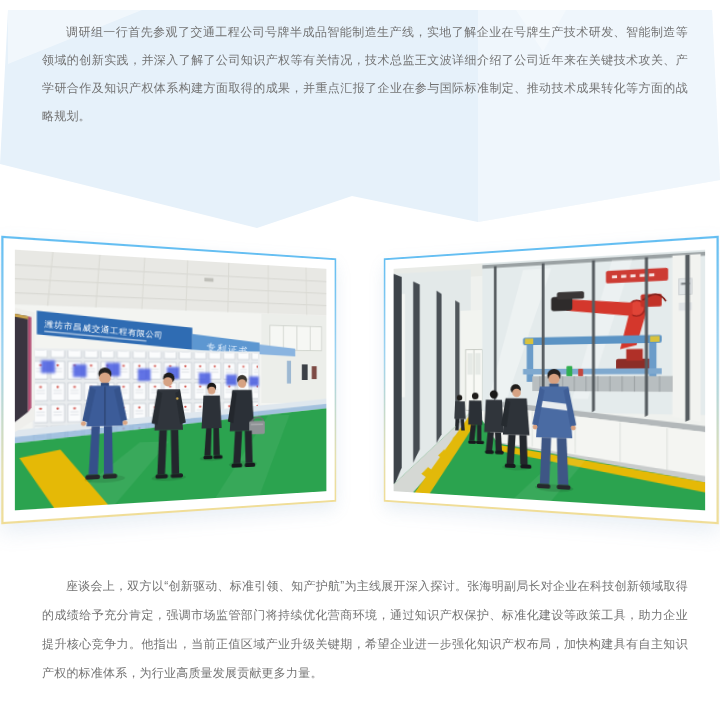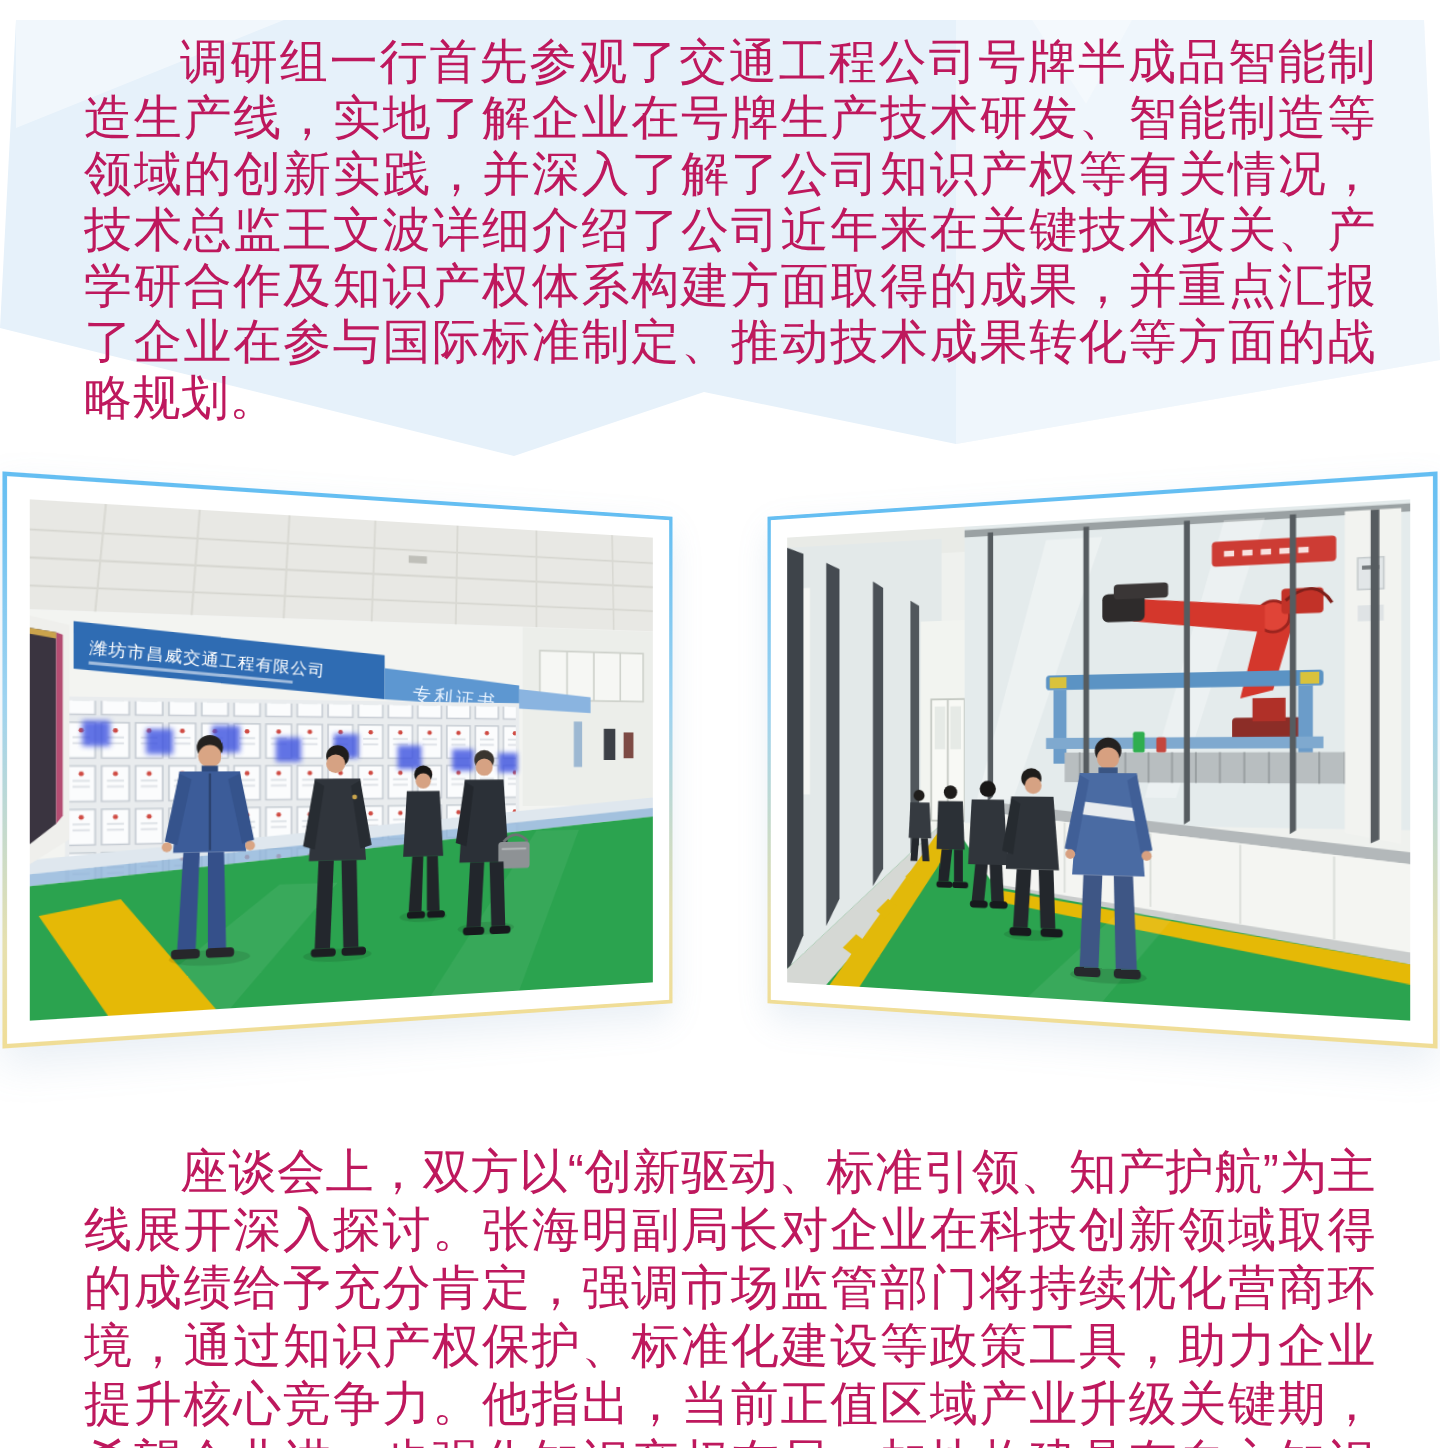--- a/index.html
+++ b/index.html
@@ -1,19 +1,19 @@
 <!DOCTYPE html>
 <html><head>
 <meta charset="utf-8">
 <style>
   html,body{margin:0;padding:0;}
   body{font-family:"Liberation Sans", sans-serif; background:#ffffff;}
   .page{position:relative;width:720px;height:724px;background:#ffffff;overflow:hidden;}
   .bg-deco{position:absolute;left:0;top:0;width:720px;height:240px;}
-  .para{position:absolute;left:42px;width:646px;font-size:24px;color:#be185d;
+  .para{position:absolute;left:42px;width:646px;font-size:12px;color:#737373;
         text-indent:2em;text-align:justify;letter-spacing:0.2px;}
   #p1{top:18px;line-height:28px;}
   #p2{top:572px;line-height:29px;}
   .photo-card{position:absolute;width:346px;height:264px;top:248px;}
   .card-left{left:10px;transform:perspective(560px) rotateY(16deg);}
   .card-right{right:10px;transform:perspective(560px) rotateY(-16deg);}
   .card-frame{width:100%;height:100%;box-sizing:border-box;padding:2px;
     background:linear-gradient(180deg,#64bef2 0%,#9ed3f0 40%,#e6e0ae 82%,#f0dd96 100%);
     box-shadow:0 8px 18px rgba(110,150,190,0.15);}
   .card-mat{width:100%;height:100%;box-sizing:border-box;background:#ffffff;padding:10px;}

